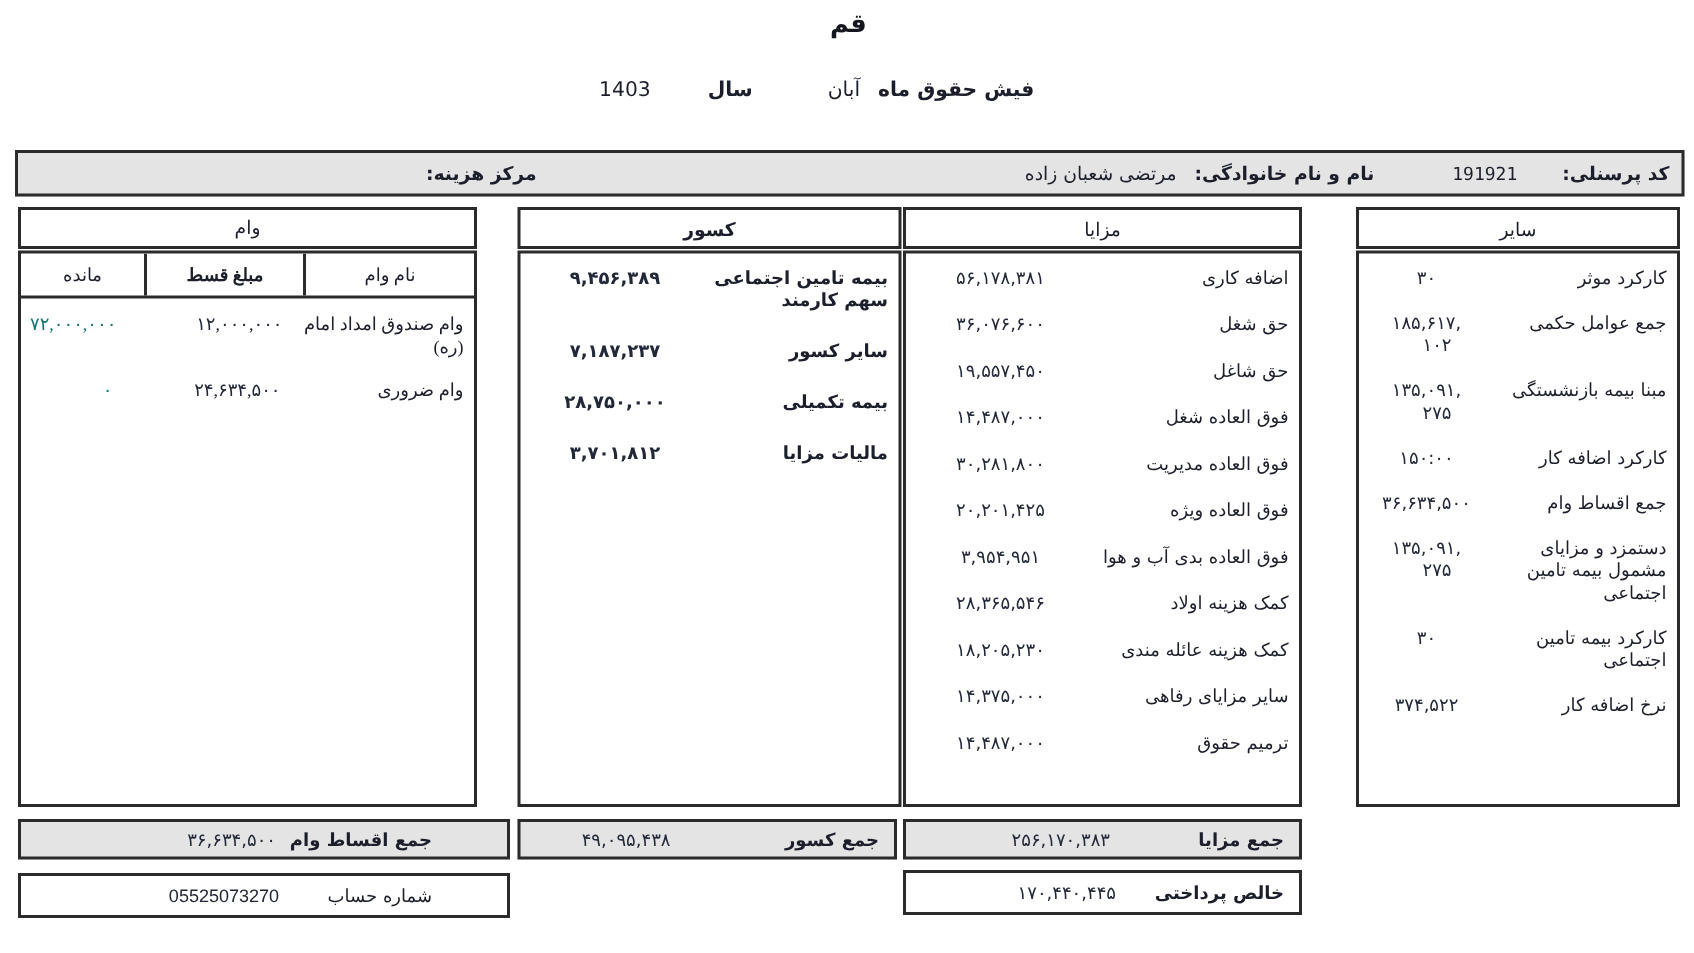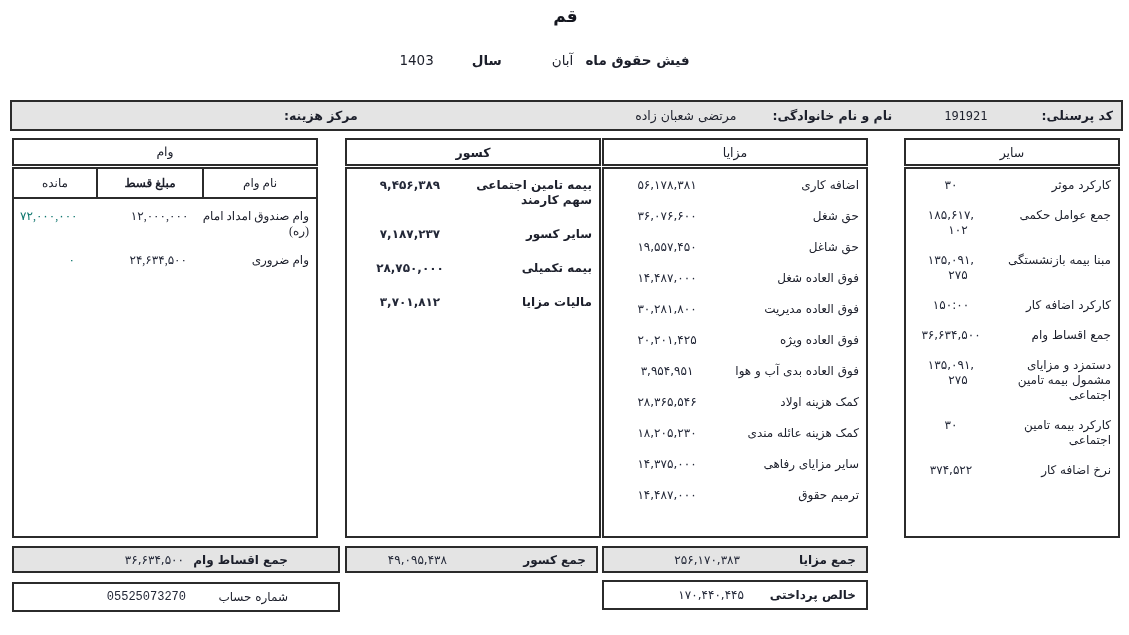--- a/index.html
+++ b/index.html
@@ -28,21 +28,21 @@
   .doc-subtitle .b { font-weight:bold; }
   .ms12 { margin-right:12px; } .ms50 { margin-right:50px; } .ms38 { margin-right:38px; }
 
   
   .id-bar {
     top:100px; left:10px; width:1113px; height:31px;
     background:#e4e4e4; border:2px solid #2b2b2b;
     display:flex; align-items:center; padding:0 8px;
     font-size:12.5px;
   }
-  .id-bar .b { font-weight:bold;margin-left:24px; }
+  .id-bar .b { font-weight:bold; }
   .id-bar .code { margin-right:30px; font-family:"DejaVu Sans Mono","Liberation Mono",monospace; font-size:12px; }
   .id-bar .name-label { margin-right:52px; }
   .id-bar .name-value { margin-right:12px; }
   .cost-center { position:absolute; left:272px; top:6px; font-weight:bold; }
 
   
   .col { position:absolute; top:138px; }
   .col-header {
     border:2px solid #2b2b2b; background:#fff;
     height:28px; display:flex; align-items:center; justify-content:center;
@@ -103,21 +103,21 @@
   .t-benefit { top:546px; left:602px; width:266px; }
   .t-net     { top:580px; left:602px; width:266px; height:30px; }
   .t-account { top:582px; left:12px;  width:328px; height:30px; }
 
   .t-loans .lbl, .t-account .lbl { padding-right:40px; }
   .t-loans .val   { width:160px; }
   .t-deduct .val  { width:90px; }
   .t-benefit .val { width:126px; }
   .t-net .val     { width:130px; }
   .t-account .lbl { font-weight:normal; }
-  .t-account .val { width:162px; font-family:Liberation Mono, monospace; font-size:12px; }
+  .t-account .val { width:162px; font-family:Liberation Sans, sans-serif; font-size:12px; }
 </style>
 </head>
 <body>
 
 <div class="abs doc-title">قم</div>
 
 <div class="abs doc-subtitle">
   <span class="b">فیش حقوق ماه</span>
   <span class="ms12">آبان</span>
   <span class="b ms50">سال</span>

